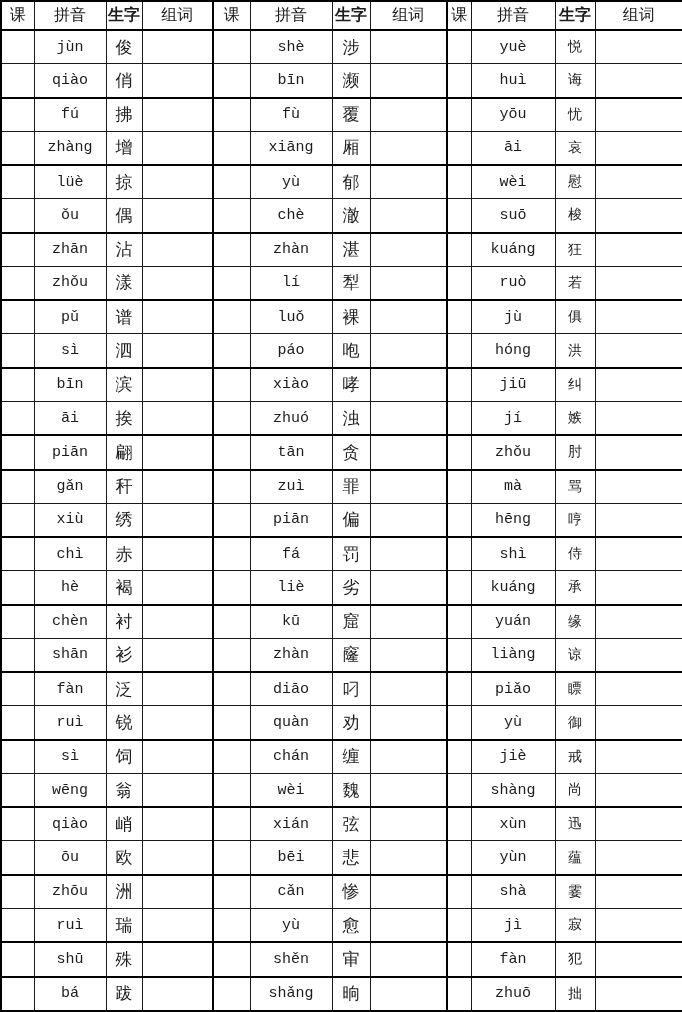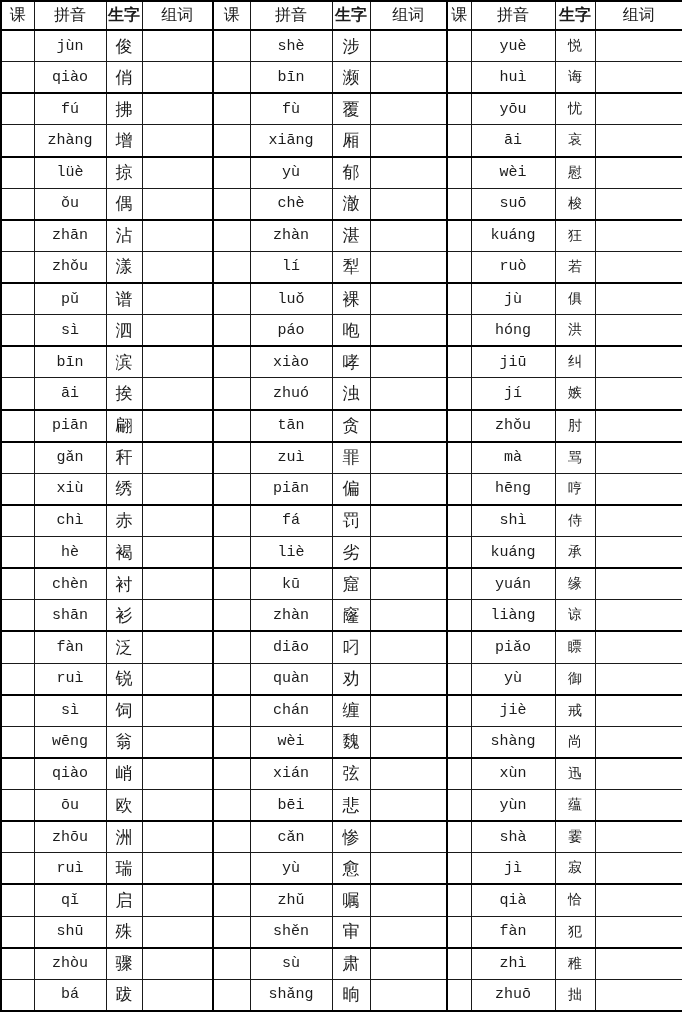--- a/index.html
+++ b/index.html
@@ -460,60 +460,32 @@
         <td></td>
         <td class="group-start"></td>
         <td class="pinyin">yù</td>
         <td class="hanzi">愈</td>
         <td></td>
         <td class="group-start"></td>
         <td class="pinyin">jì</td>
         <td class="hanzi g3">寂</td>
         <td></td>
       </tr>
-      <tr>
-        <td class="group-start"></td>
-        <td class="pinyin">qǐ</td>
-        <td class="hanzi">启</td>
-        <td></td>
-        <td class="group-start"></td>
-        <td class="pinyin">zhǔ</td>
-        <td class="hanzi">嘱</td>
-        <td></td>
-        <td class="group-start"></td>
-        <td class="pinyin">qià</td>
-        <td class="hanzi g3">恰</td>
-        <td></td>
-      </tr>
       <tr class="thick">
         <td class="group-start"></td>
         <td class="pinyin">shū</td>
         <td class="hanzi">殊</td>
         <td></td>
         <td class="group-start"></td>
         <td class="pinyin">shěn</td>
         <td class="hanzi">审</td>
         <td></td>
         <td class="group-start"></td>
         <td class="pinyin">fàn</td>
         <td class="hanzi g3">犯</td>
-        <td></td>
-      </tr>
-      <tr>
-        <td class="group-start"></td>
-        <td class="pinyin">zhòu</td>
-        <td class="hanzi">骤</td>
-        <td></td>
-        <td class="group-start"></td>
-        <td class="pinyin">sù</td>
-        <td class="hanzi">肃</td>
-        <td></td>
-        <td class="group-start"></td>
-        <td class="pinyin">zhì</td>
-        <td class="hanzi g3">稚</td>
         <td></td>
       </tr>
       <tr class="thick">
         <td class="group-start"></td>
         <td class="pinyin">bá</td>
         <td class="hanzi">跋</td>
         <td></td>
         <td class="group-start"></td>
         <td class="pinyin">shǎng</td>
         <td class="hanzi">晌</td>

